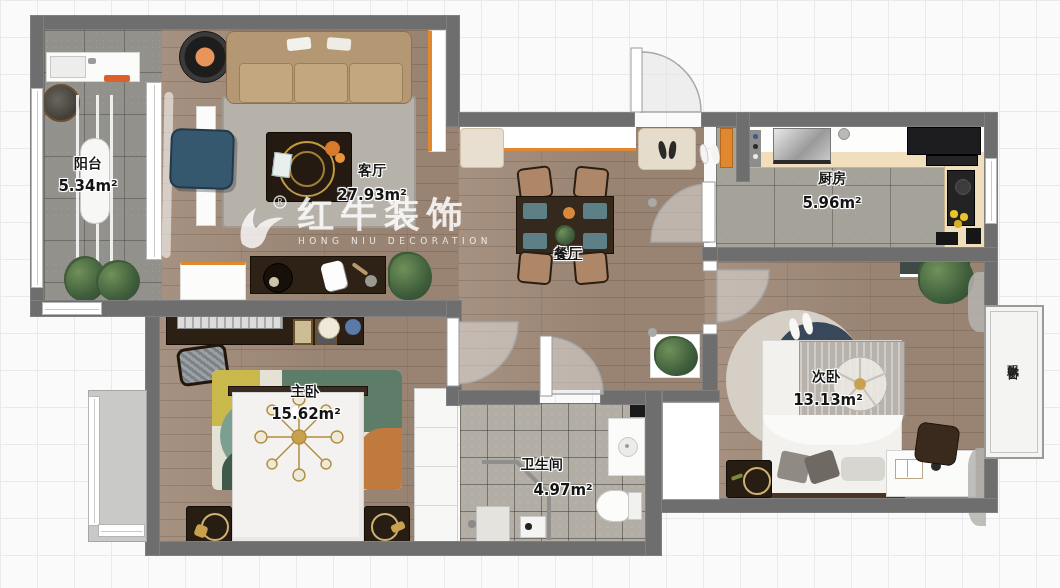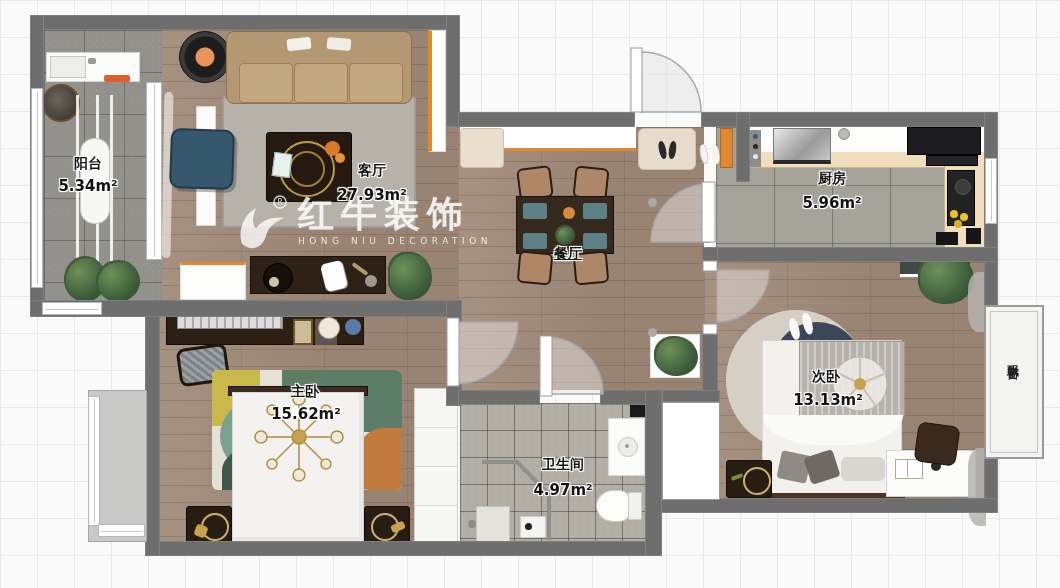--- a/index.html
+++ b/index.html
@@ -319,16 +319,16 @@
   <div class="lbl larea" style="left:50px;top:177px;width:76px;">5.34m²</div>
   <div class="lbl lname" style="left:342px;top:162px;width:60px;">客厅</div>
   <div class="lbl larea" style="left:330px;top:186px;width:84px;">27.93m²</div>
   <div class="lbl lname" style="left:538px;top:245px;width:60px;text-decoration:underline;">餐厅</div>
   <div class="lbl lname" style="left:802px;top:170px;width:60px;">厨房</div>
   <div class="lbl larea" style="left:794px;top:194px;width:76px;">5.96m²</div>
   <div class="lbl lname" style="left:275px;top:383px;width:60px;font-family:Liberation Serif, serif;">主卧</div>
   <div class="lbl larea" style="left:264px;top:405px;width:84px;text-align:center;">15.62m²</div>
   <div class="lbl lname" style="left:796px;top:368px;width:60px;">次卧</div>
   <div class="lbl larea" style="left:786px;top:391px;width:84px;">13.13m²</div>
-  <div class="lbl lname" style="left:528px;top:456px;width:70px;">卫生间</div>
+  <div class="lbl lname" style="left:507px;top:456px;width:70px;">卫生间</div>
   <div class="lbl larea" style="left:528px;top:481px;width:70px;">4.97m²</div>
 
 </div>
 
 </body></html>

